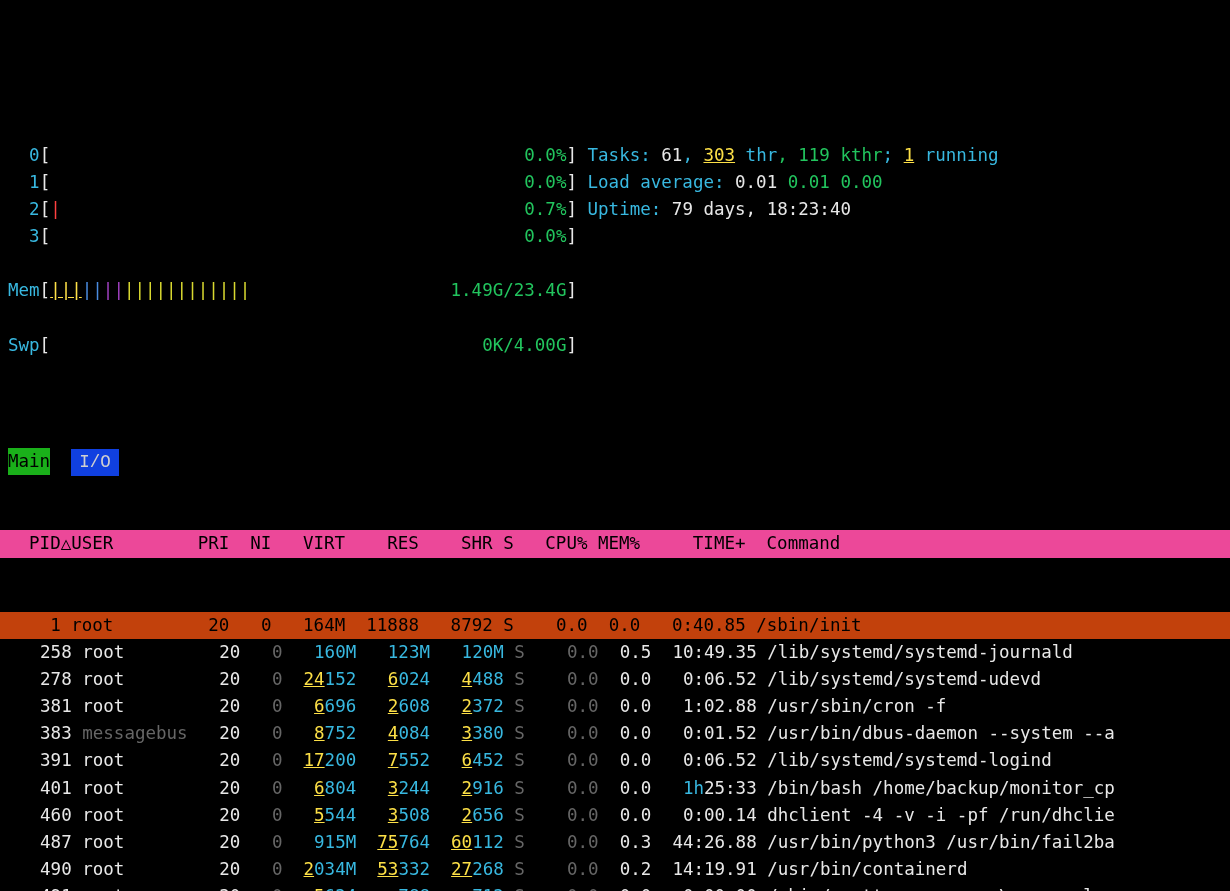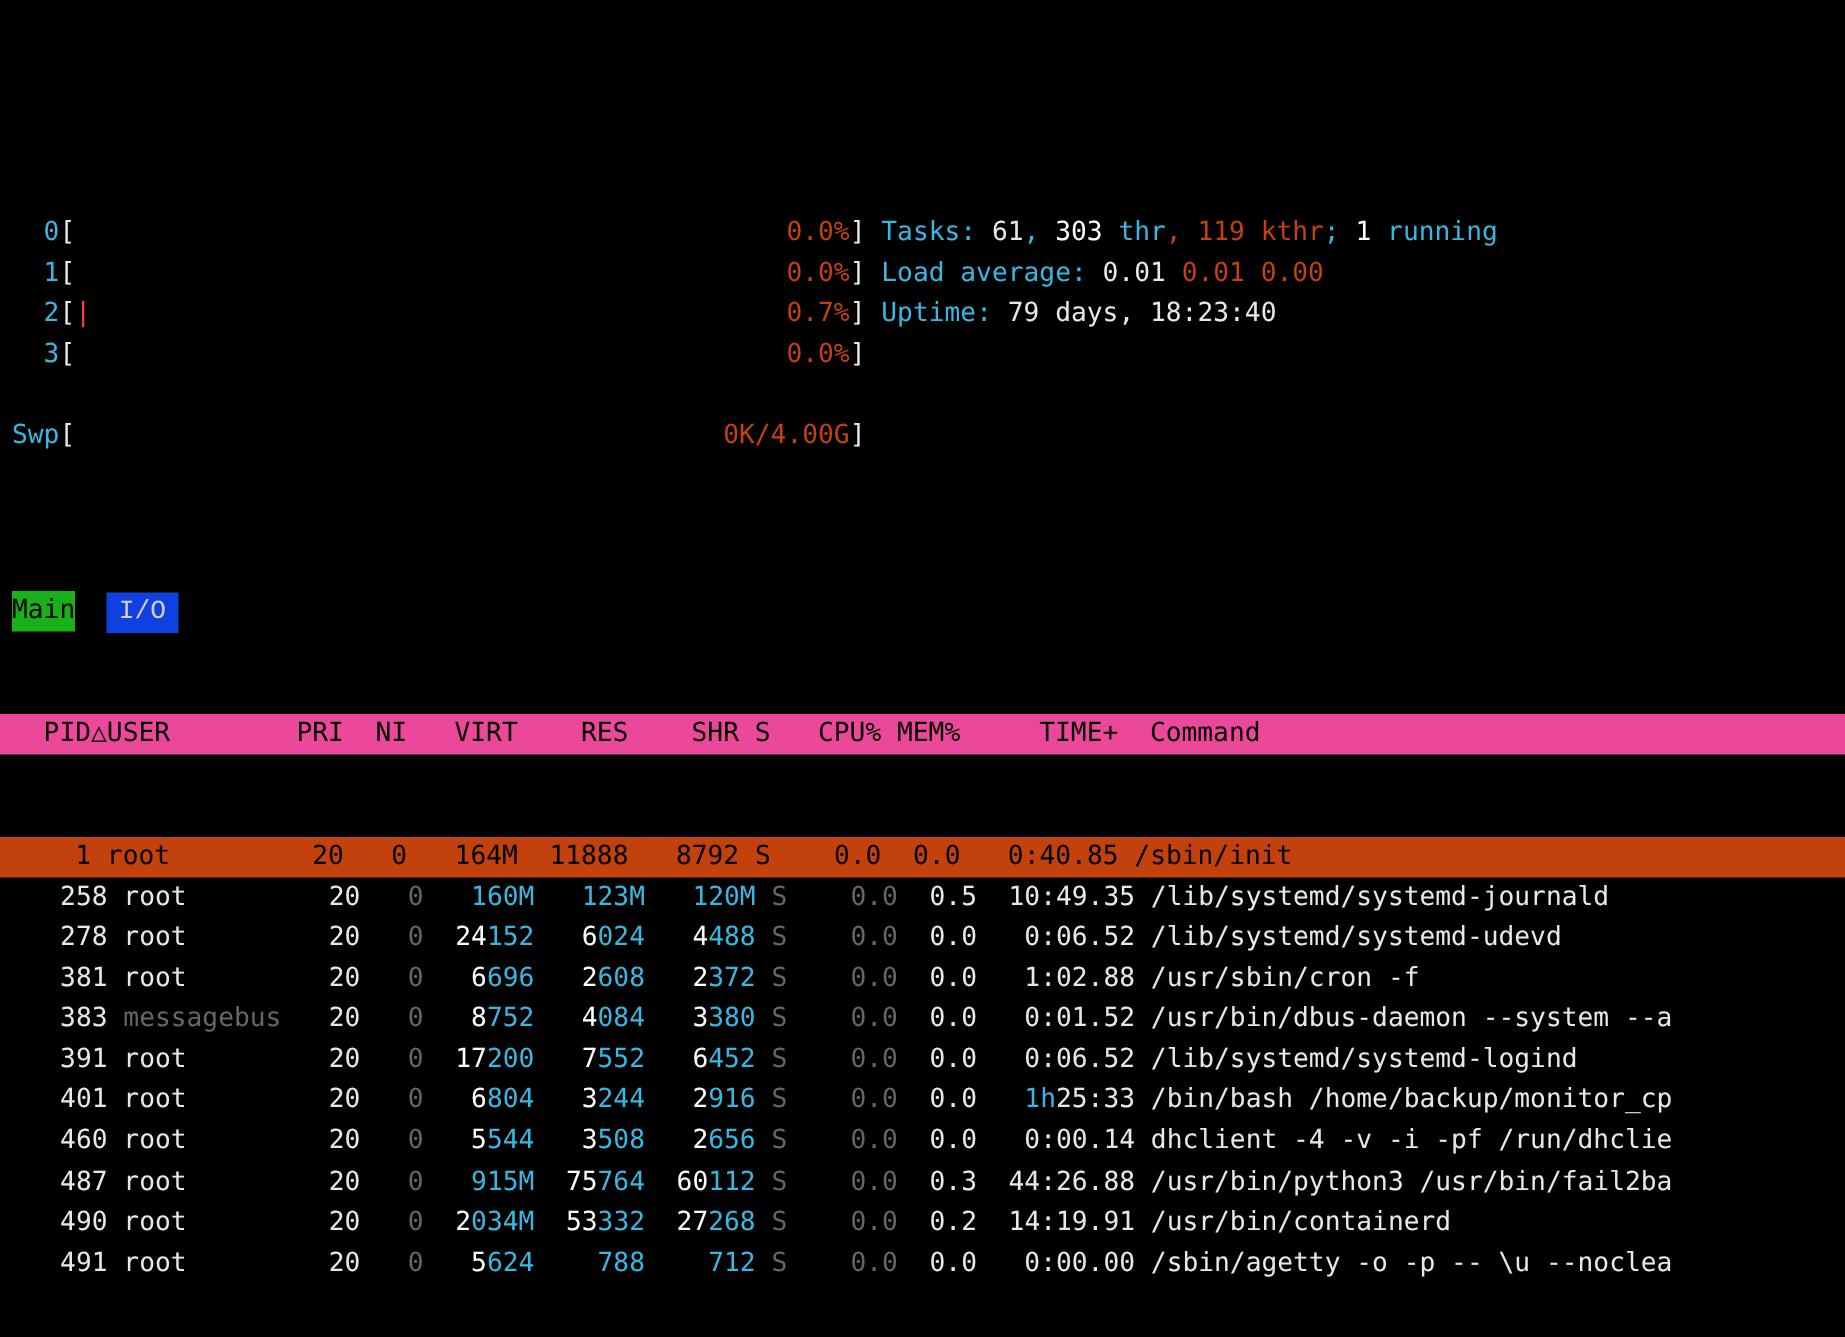--- a/index.html
+++ b/index.html
@@ -10,23 +10,23 @@
     line-height: 1.55;
     color: #ccc;
     overflow: hidden;
     width: 1230px;
     height: 891px;
     white-space: pre;
   }
   .header { padding: 6px 0 0 8px; }
   .cyan { color: #38b8e0; }
   .white { color: #e8e8e8; }
-  .grey { color: #c2410c; }
+  .grey { color: #22c55e; }
   .dimgrey { color: #666; }
-  .green { color: #ffffff; }
+  .green { color: #fde047; text-decoration: underline; }
   .red { color: #ff4040; }
   .blue { color: #4a8ce0; }
   .yellow { color: #d8d830; }
   .magenta { color: #a040c0; }
   .tabs { margin-top: 8px; padding-left: 8px; }
   .tab-main { background: #1ab01a; color: #000; padding: 0 0; display: inline-block; }
   .tab-io { background: #1040e0; color: #d0d0d0; padding: 0 8px; display: inline-block; margin-left: 0; font-family: Liberation Mono, monospace; }
   .col-header {
     background: #ec4899;
     color: #000;
@@ -41,20 +41,21 @@
   }
   .proc-row { padding-left: 19px; }
 </style>
 </head>
 <body>
 
 
 
 <div class="header">
 <div id="cpu-area"><div>  <span class="cyan">0</span><span class="white">[</span><span class="grey"></span><span class="grey">                                             0.0%</span><span class="white">]</span> <span class="cyan">Tasks: </span><span class="white">61</span><span class="cyan">, </span><span class="green">303</span><span class="cyan"> thr</span><span class="grey">, 119 kthr</span><span class="cyan">; </span><span class="green">1</span><span class="cyan"> running</span></div><div>  <span class="cyan">1</span><span class="white">[</span><span class="grey"></span><span class="grey">                                             0.0%</span><span class="white">]</span> <span class="cyan">Load average: </span><span class="white">0.01</span> <span class="grey">0.01 0.00</span></div><div>  <span class="cyan">2</span><span class="white">[</span><span class="red">|</span><span class="grey">                                            0.7%</span><span class="white">]</span> <span class="cyan">Uptime: </span><span class="white">79 days, 18:23:40</span></div><div>  <span class="cyan">3</span><span class="white">[</span><span class="grey"></span><span class="grey">                                             0.0%</span><span class="white">]</span></div></div>
+<div><span class="cyan">Mem</span><span class="white">[</span><span class="green">|||</span><span class="blue">||</span><span class="magenta">||</span><span class="yellow">||||||||||||</span><span class="grey" id="mem-text">                   1.49G/23.4G</span><span class="white">]</span></div>
 <div><span class="cyan">Swp</span><span class="white">[</span><span class="grey" id="swp-text">                                         0K/4.00G</span><span class="white">]</span></div>
 </div>
 
 <div class="tabs"><span class="tab-main">Main</span><span>  </span><span class="tab-io">I/O</span></div>
 
 <div class="col-header" id="col-header">  PID△USER        PRI  NI   VIRT    RES    SHR S   CPU% MEM%     TIME+  Command</div>
 
 <div id="process-list"><div class="sel-row"><span class="">    1</span> <span class="">root      </span> <span class="">  20</span><span class="">   0</span>  <span class=""> 164M</span>  <span class="">11888</span>  <span class=""> 8792</span> <span class="">S</span>  <span class="">  0.0</span><span class="">  0.0</span>  <span class=""> 0:40.85</span> <span class="">/sbin/init</span></div><div class="proc-row"><span class="white">  258</span> <span class="white">root      </span> <span class="white">  20</span><span class="dimgrey">   0</span>  <span class="cyan"> 160M</span>  <span class="cyan"> 123M</span>  <span class="cyan"> 120M</span> <span class="dimgrey">S</span>  <span class="dimgrey">  0.0</span><span class="white">  0.5</span>  <span class="white">10:49.35</span> <span class="white">/lib/systemd/systemd-journald</span></div><div class="proc-row"><span class="white">  278</span> <span class="white">root      </span> <span class="white">  20</span><span class="dimgrey">   0</span>  <span class="green">24</span><span class="cyan">152</span>   <span class="green">6</span><span class="cyan">024</span>   <span class="green">4</span><span class="cyan">488</span> <span class="dimgrey">S</span>  <span class="dimgrey">  0.0</span><span class="white">  0.0</span>  <span class="white"> 0:06.52</span> <span class="white">/lib/systemd/systemd-udevd</span></div><div class="proc-row"><span class="white">  381</span> <span class="white">root      </span> <span class="white">  20</span><span class="dimgrey">   0</span>   <span class="green">6</span><span class="cyan">696</span>   <span class="green">2</span><span class="cyan">608</span>   <span class="green">2</span><span class="cyan">372</span> <span class="dimgrey">S</span>  <span class="dimgrey">  0.0</span><span class="white">  0.0</span>  <span class="white"> 1:02.88</span> <span class="white">/usr/sbin/cron -f</span></div><div class="proc-row"><span class="white">  383</span> <span class="dimgrey">messagebus</span> <span class="white">  20</span><span class="dimgrey">   0</span>   <span class="green">8</span><span class="cyan">752</span>   <span class="green">4</span><span class="cyan">084</span>   <span class="green">3</span><span class="cyan">380</span> <span class="dimgrey">S</span>  <span class="dimgrey">  0.0</span><span class="white">  0.0</span>  <span class="white"> 0:01.52</span> <span class="white">/usr/bin/dbus-daemon --system --a</span></div><div class="proc-row"><span class="white">  391</span> <span class="white">root      </span> <span class="white">  20</span><span class="dimgrey">   0</span>  <span class="green">17</span><span class="cyan">200</span>   <span class="green">7</span><span class="cyan">552</span>   <span class="green">6</span><span class="cyan">452</span> <span class="dimgrey">S</span>  <span class="dimgrey">  0.0</span><span class="white">  0.0</span>  <span class="white"> 0:06.52</span> <span class="white">/lib/systemd/systemd-logind</span></div><div class="proc-row"><span class="white">  401</span> <span class="white">root      </span> <span class="white">  20</span><span class="dimgrey">   0</span>   <span class="green">6</span><span class="cyan">804</span>   <span class="green">3</span><span class="cyan">244</span>   <span class="green">2</span><span class="cyan">916</span> <span class="dimgrey">S</span>  <span class="dimgrey">  0.0</span><span class="white">  0.0</span>   <span class="cyan">1h</span><span class="white">25:33</span> <span class="white">/bin/bash /home/backup/monitor_cp</span></div><div class="proc-row"><span class="white">  460</span> <span class="white">root      </span> <span class="white">  20</span><span class="dimgrey">   0</span>   <span class="green">5</span><span class="cyan">544</span>   <span class="green">3</span><span class="cyan">508</span>   <span class="green">2</span><span class="cyan">656</span> <span class="dimgrey">S</span>  <span class="dimgrey">  0.0</span><span class="white">  0.0</span>  <span class="white"> 0:00.14</span> <span class="white">dhclient -4 -v -i -pf /run/dhclie</span></div><div class="proc-row"><span class="white">  487</span> <span class="white">root      </span> <span class="white">  20</span><span class="dimgrey">   0</span>  <span class="cyan"> 915M</span>  <span class="green">75</span><span class="cyan">764</span>  <span class="green">60</span><span class="cyan">112</span> <span class="dimgrey">S</span>  <span class="dimgrey">  0.0</span><span class="white">  0.3</span>  <span class="white">44:26.88</span> <span class="white">/usr/bin/python3 /usr/bin/fail2ba</span></div><div class="proc-row"><span class="white">  490</span> <span class="white">root      </span> <span class="white">  20</span><span class="dimgrey">   0</span>  <span class="green">2</span><span class="cyan">034M</span>  <span class="green">53</span><span class="cyan">332</span>  <span class="green">27</span><span class="cyan">268</span> <span class="dimgrey">S</span>  <span class="dimgrey">  0.0</span><span class="white">  0.2</span>  <span class="white">14:19.91</span> <span class="white">/usr/bin/containerd</span></div><div class="proc-row"><span class="white">  491</span> <span class="white">root      </span> <span class="white">  20</span><span class="dimgrey">   0</span>   <span class="green">5</span><span class="cyan">624</span>  <span class="cyan">  788</span>  <span class="cyan">  712</span> <span class="dimgrey">S</span>  <span class="dimgrey">  0.0</span><span class="white">  0.0</span>  <span class="white"> 0:00.00</span> <span class="white">/sbin/agetty -o -p -- \u --noclea</span></div></div>
 
 

